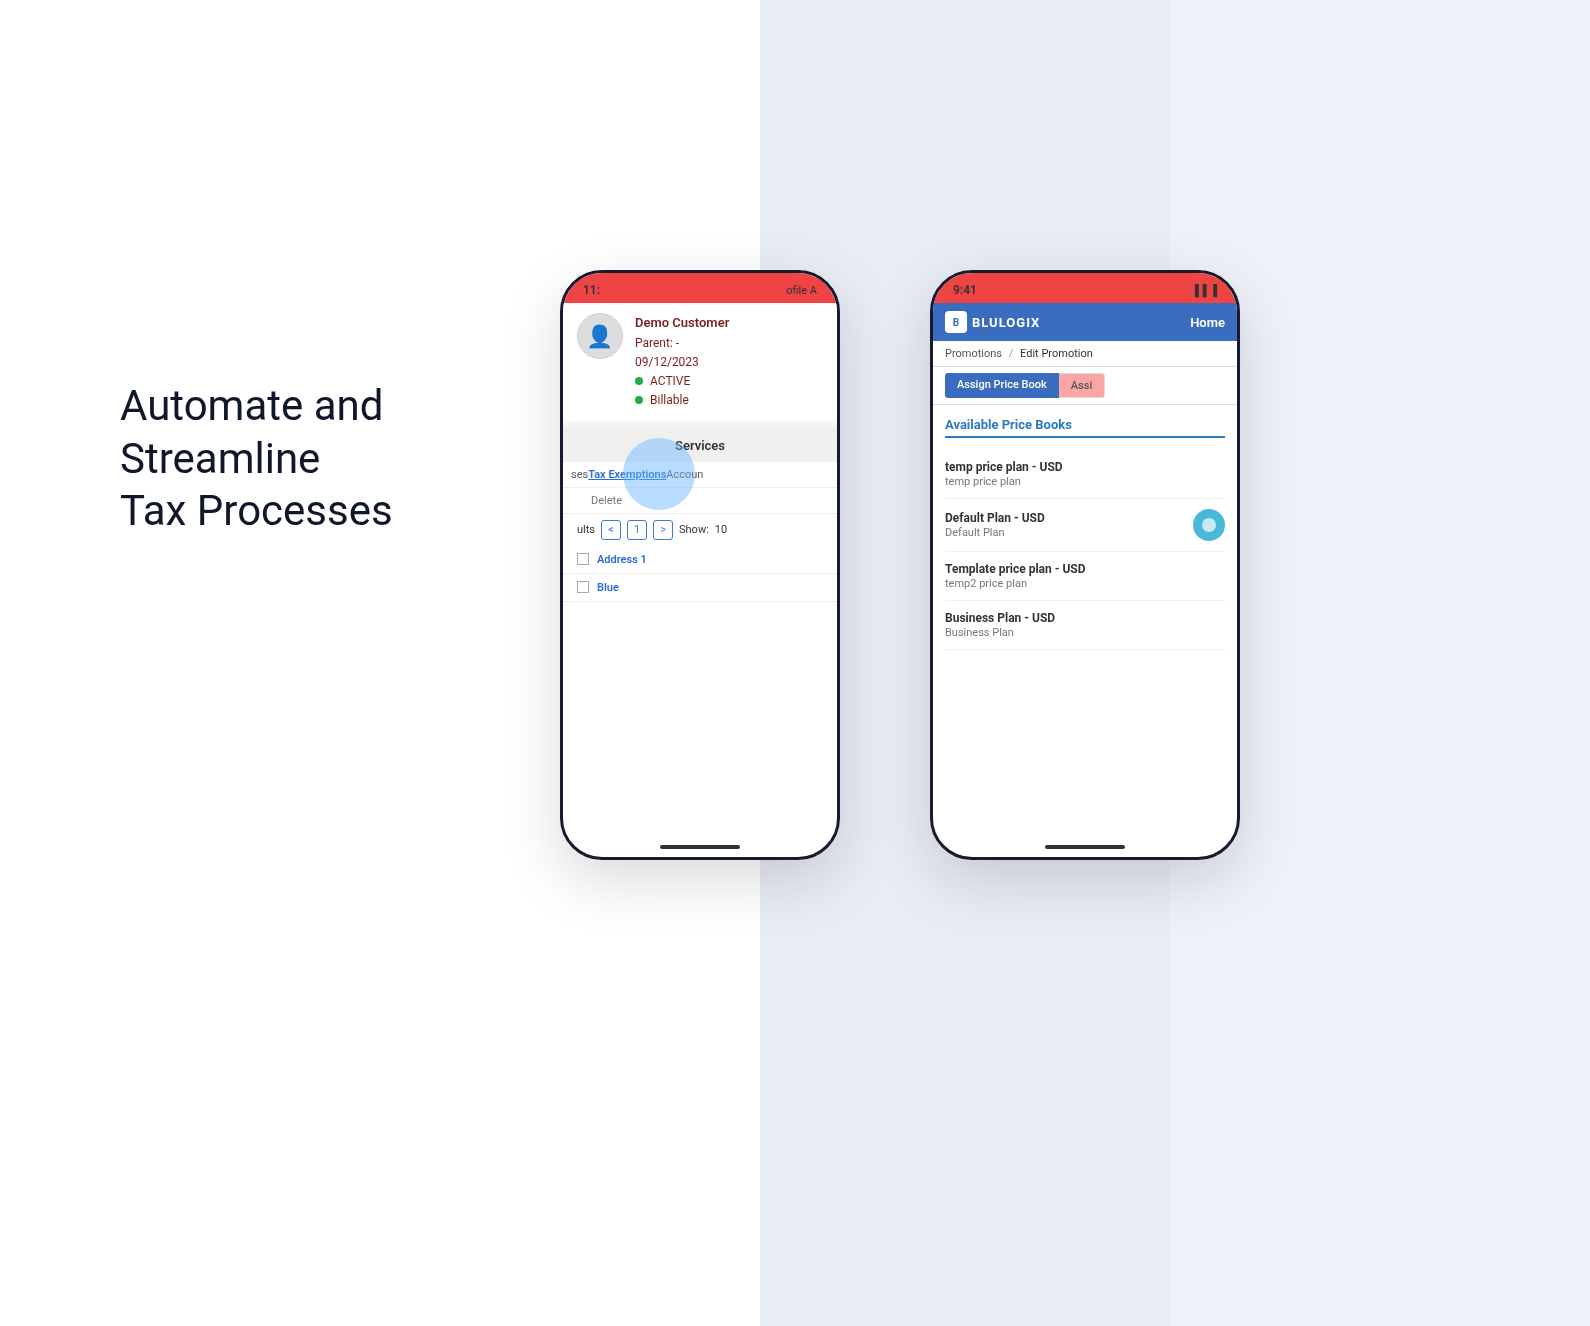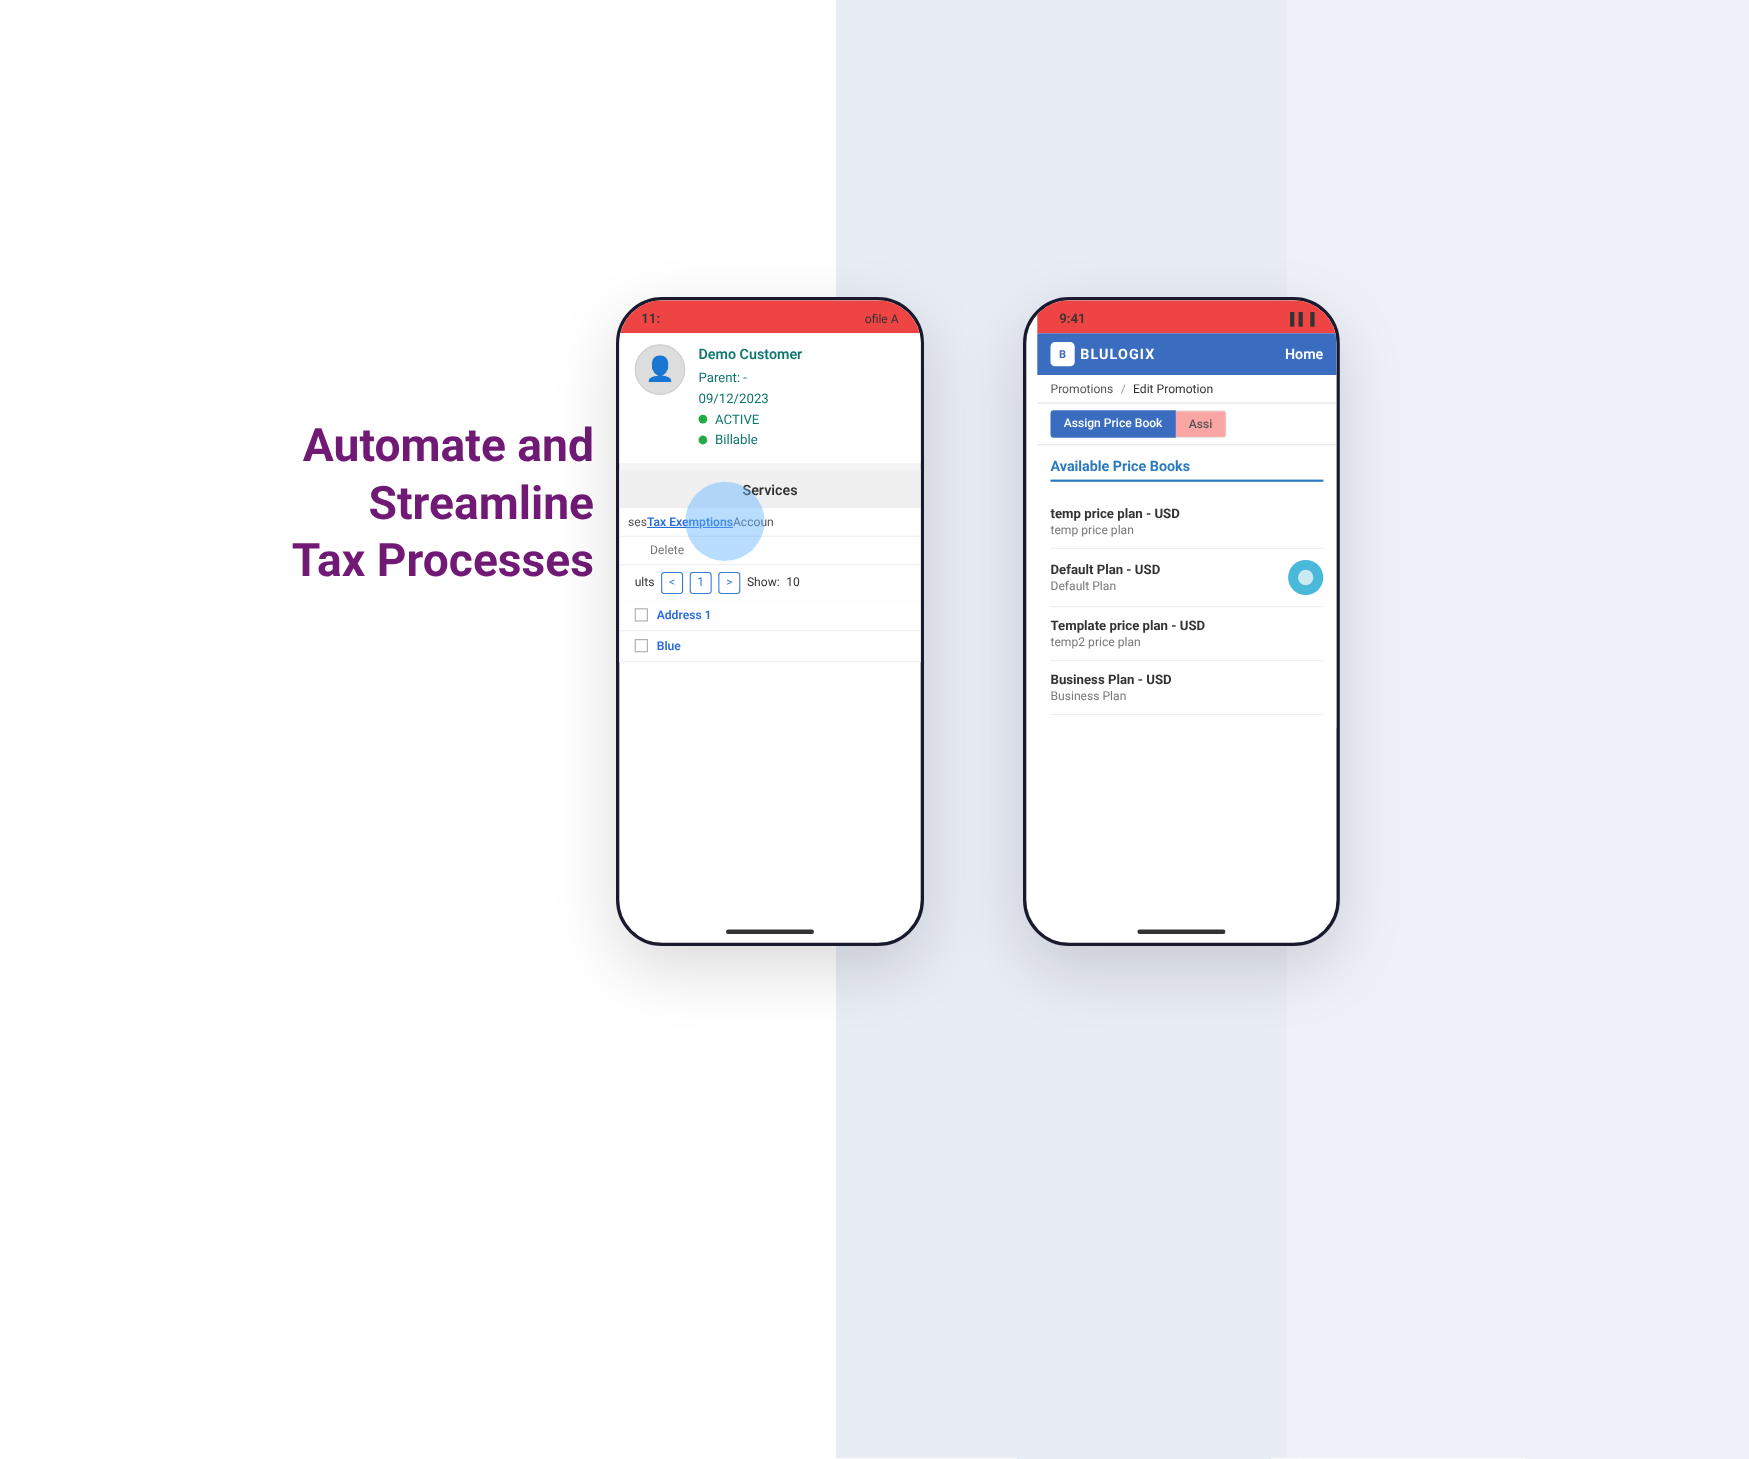--- a/index.html
+++ b/index.html
@@ -35,24 +35,24 @@
     
     .left-text {
       position: absolute;
       left: 120px;
       top: 380px;
       width: 420px;
       z-index: 2;
     }
     .main-heading {
       font-size: 42px;
-      font-weight: 700;
-      color: #701a75;
+      font-weight: 400;
+      color: #0f172a;
       line-height: 1.25;
-      text-align: right;
+      text-align: left;
     }
 
     
     .phone-container {
       position: absolute;
       z-index: 3;
     }
 
     .phone {
       background: #fff;
@@ -135,21 +135,21 @@
       align-items: center;
       justify-content: center;
       flex-shrink: 0;
     }
     .avatar-icon {
       font-size: 22px;
       color: #888;
     }
     .customer-details {
       font-size: 12px;
-      color: #0f766e;
+      color: #7f1d1d;
       line-height: 1.6;
     }
     .customer-name {
       font-weight: 600;
       font-size: 13px;
     }
     .status-dot {
       display: inline-block;
       width: 8px;
       height: 8px;
@@ -257,23 +257,22 @@
       color: #2a6dd9;
       font-weight: 600;
     }
 
     
     .phone2-container {
       left: 930px;
       top: 270px;
     }
     .phone2 {
-      width: 288px;
+      width: 310px;
       height: 590px;
-      padding-left: 10px;
     }
 
     .blulogix-header {
       background: #3a6dbf;
       padding: 8px 12px;
       display: flex;
       align-items: center;
       justify-content: space-between;
     }
     .blulogix-logo {

